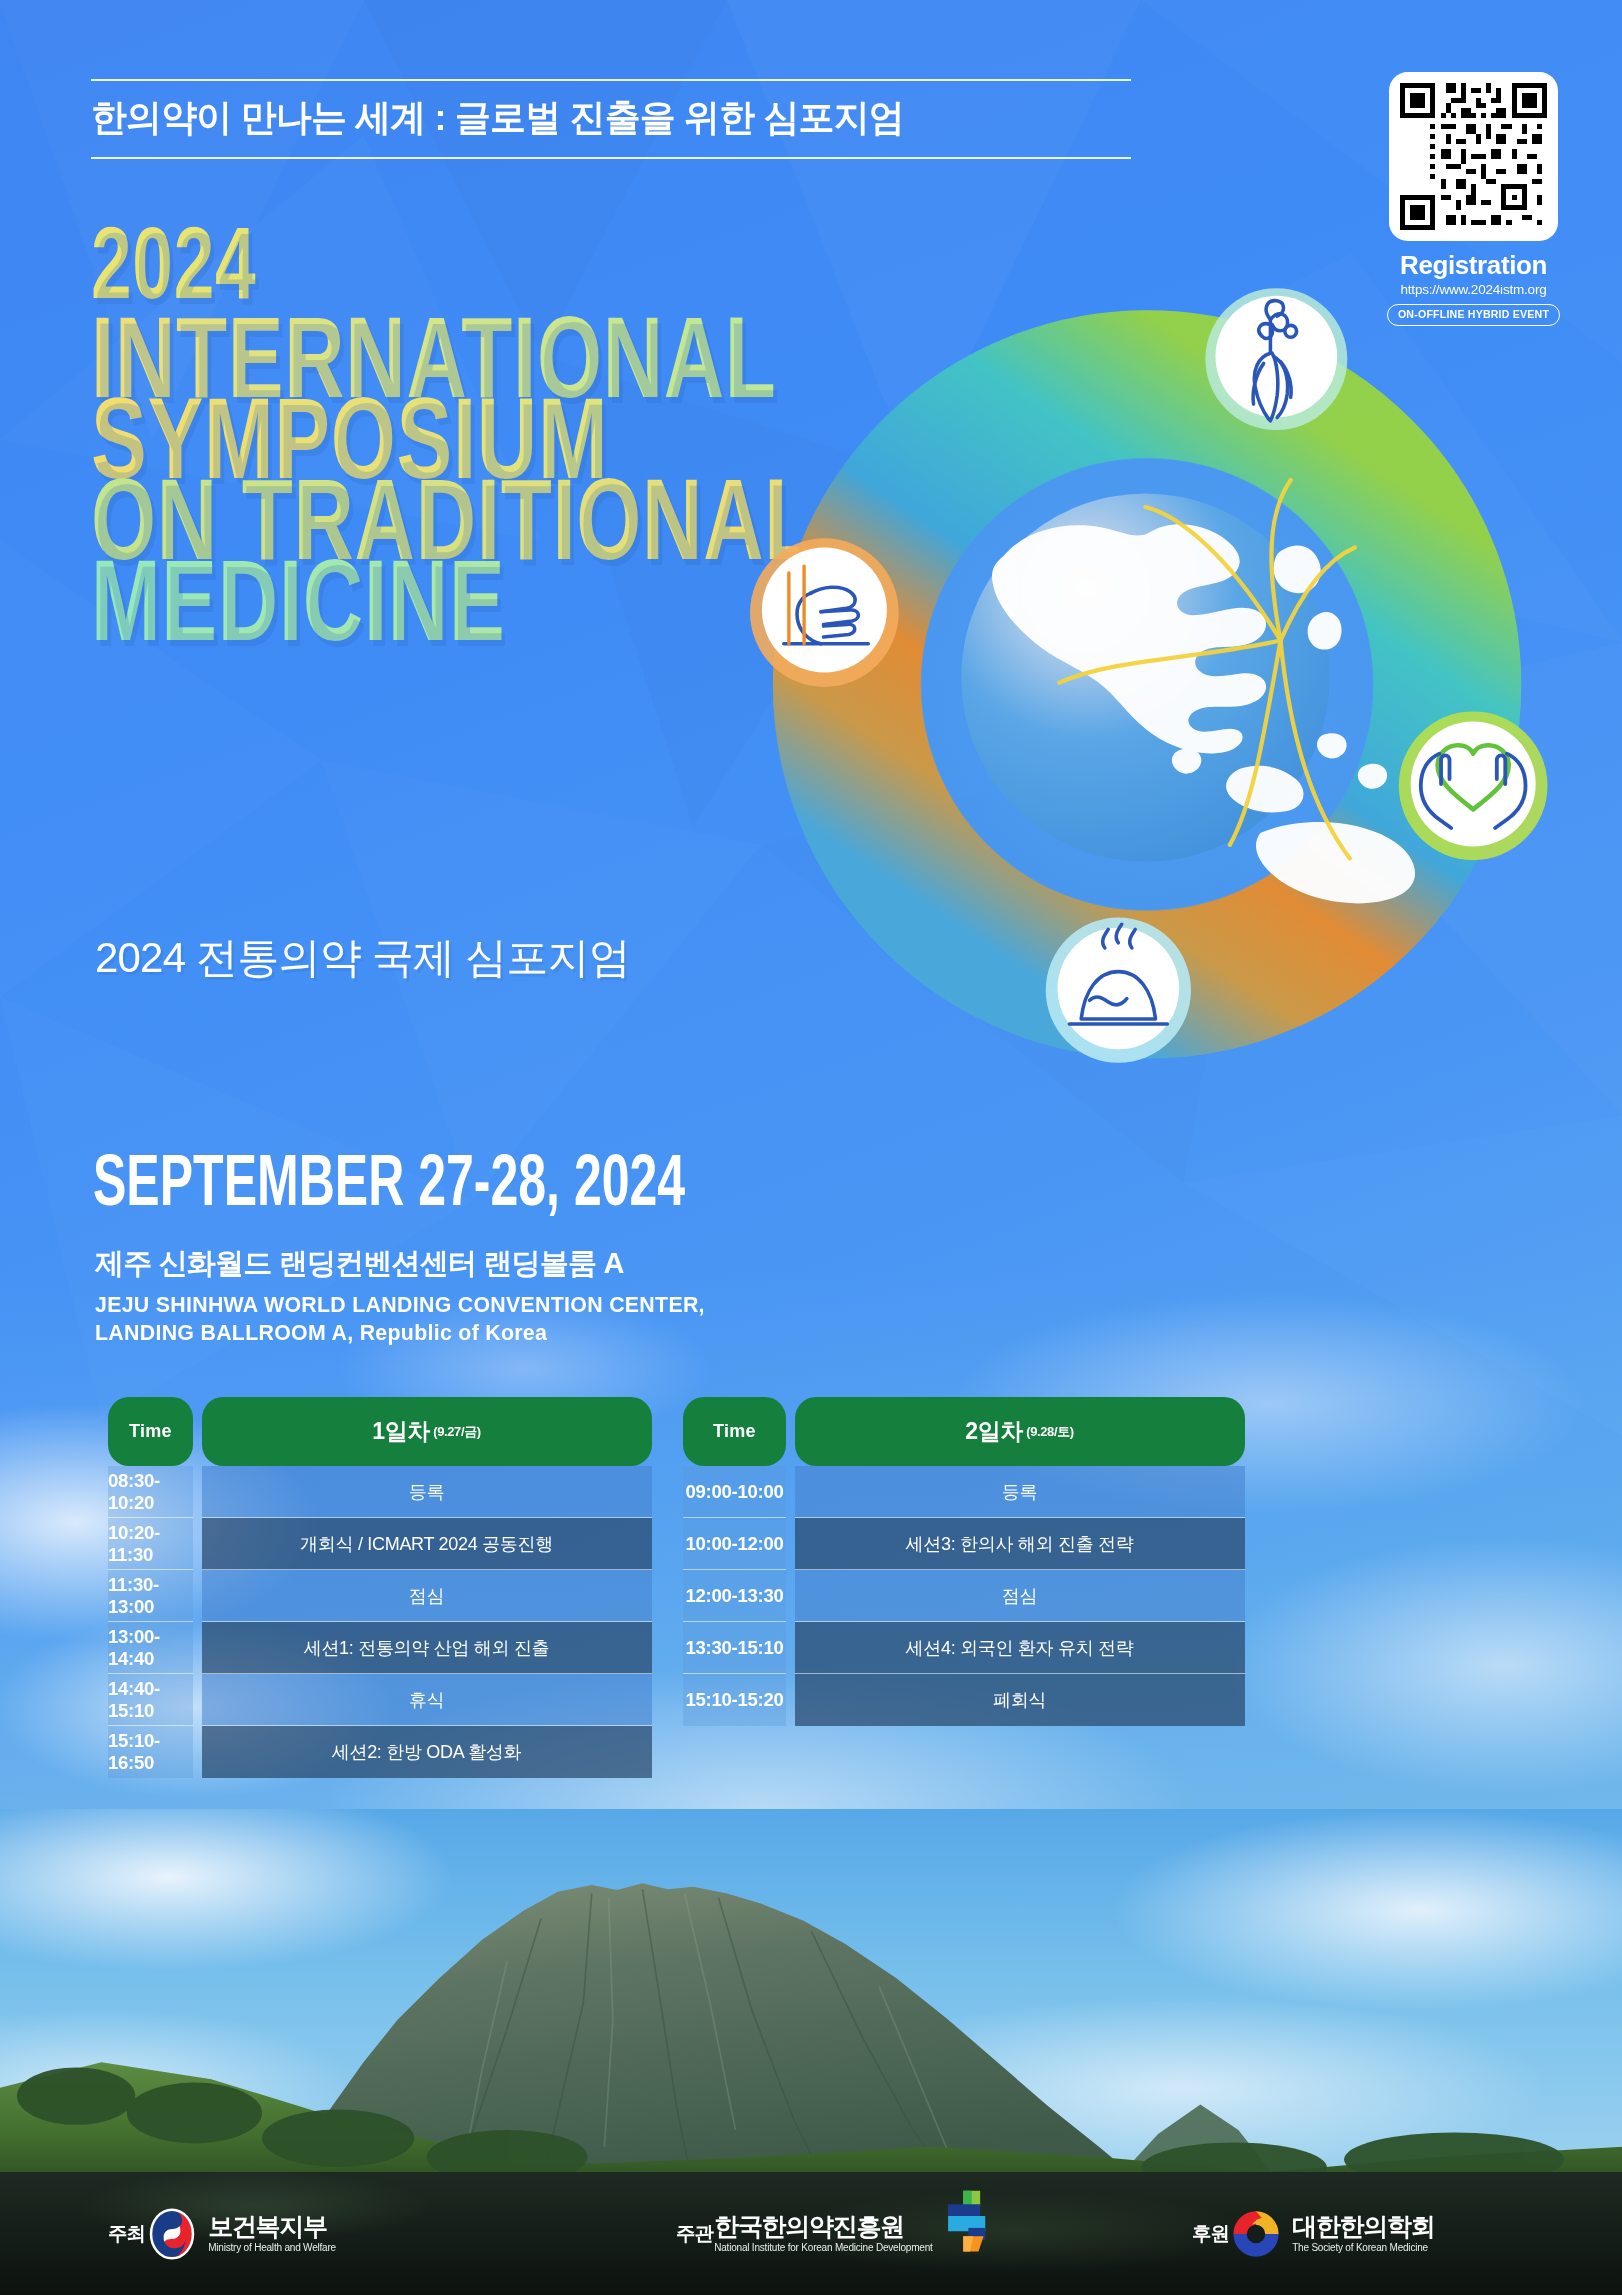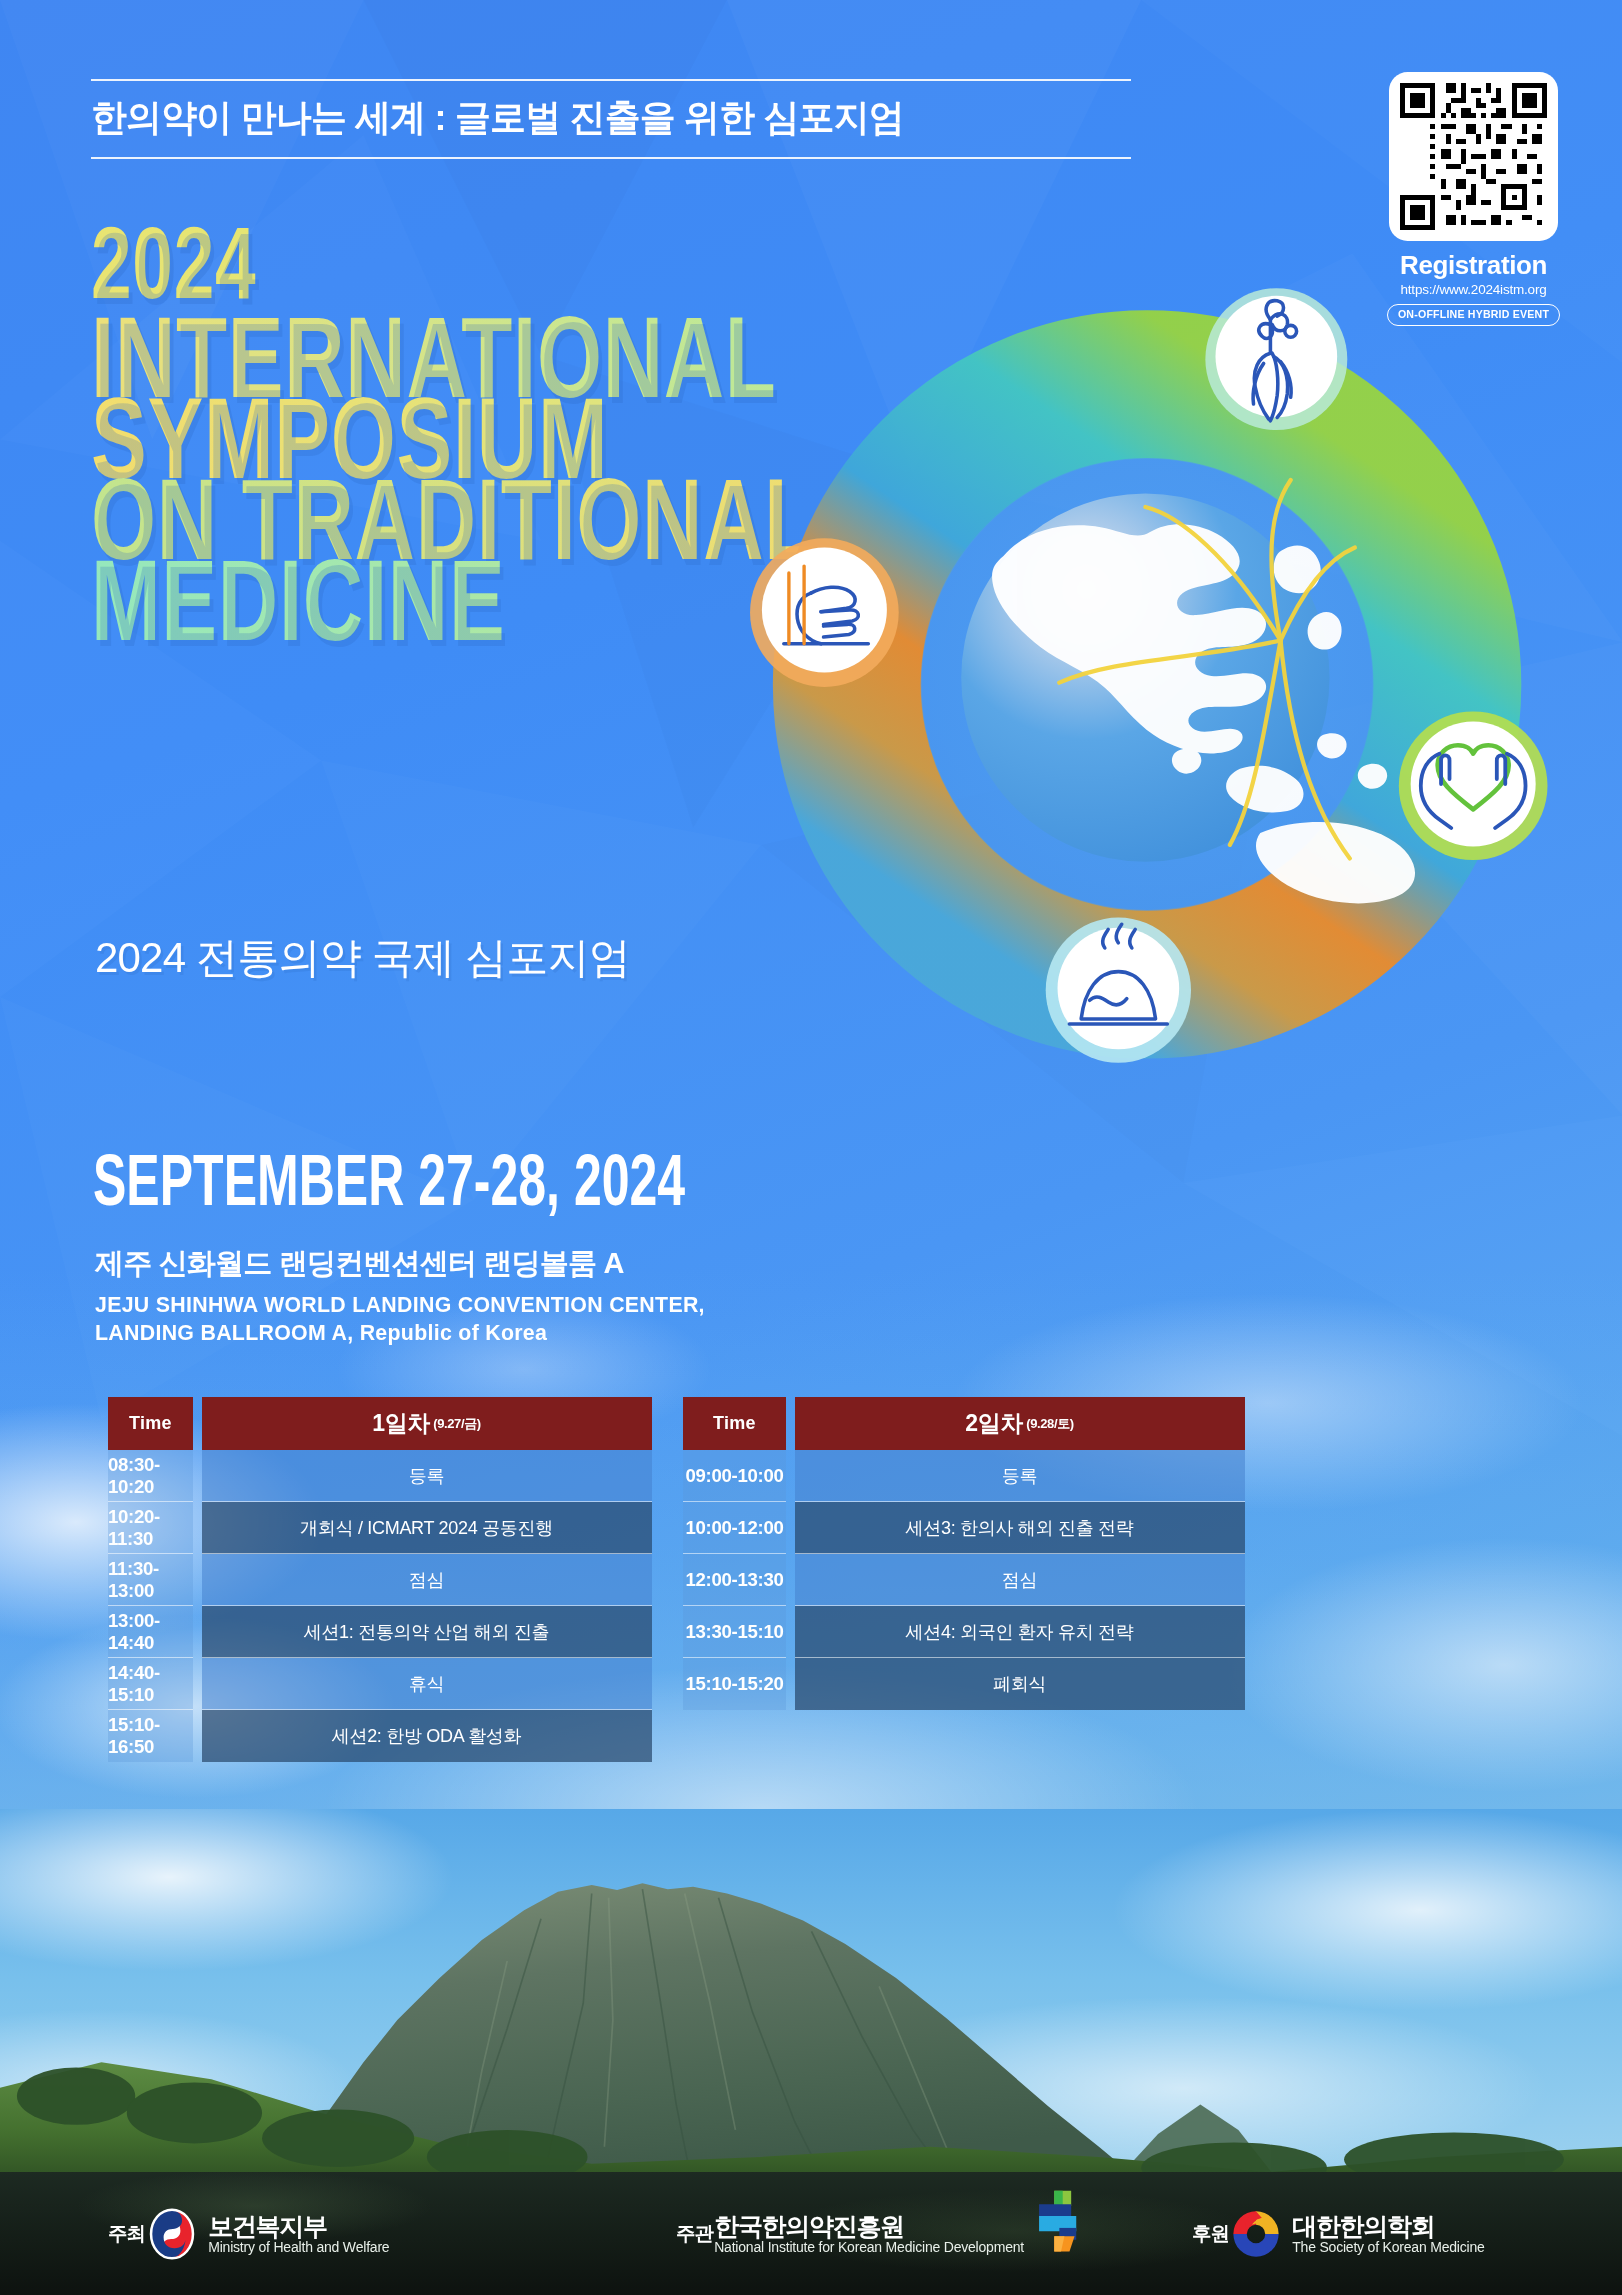--- a/index.html
+++ b/index.html
@@ -145,22 +145,22 @@
   
   .sched { position:absolute; top:1397px; display:flex; gap:8.5px; }
   .sched.day1 { left:108px; }
   .sched.day2 { left:683px; }
   .col-time { width:85px; }
   .col-prog { width:450px; }
   .sched.day2 .col-time { width:103px; }
   .sched.day2 .col-prog { width:450px; }
 
   .hd {
-    height:53px; background:#7f1d1d; display:flex; align-items:center; justify-content:center;
-    color:#fff; font-weight:bold;
+    height:69px; background:#15803d; display:flex; align-items:center; justify-content:center;
+    color:#fff; font-weight:bold;border-radius:21px;
   }
   .hd-time { font-size:18px; letter-spacing:0.3px; }
   .hd-day { font-size:23px; letter-spacing:-0.4px; }
   .hd-day small { font-size:13px; font-weight:bold; margin-left:3.4px; }
 
   .cell {
     height:52px; display:flex; align-items:center; justify-content:center;
     color:#fff; font-size:18px; letter-spacing:-0.3px;
     border-bottom:1.3px solid rgba(255,255,255,.55);
   }
@@ -173,21 +173,21 @@
   .footer-inner {
     position:absolute; left:0; right:0; bottom:0; height:123px;
     display:flex; align-items:center;
   }
   .f-group { display:flex; align-items:center; gap:1px; }
   .f-label { color:#fff; font-weight:bold; font-size:19.4px; letter-spacing:-0.8px; }
   .f-logo { display:flex; align-items:center; gap:10px; }
   .f-mark { width:52px; height:52px; flex:none; }
   .f-mark svg { width:100%; height:100%; display:block; }
   .f-txt-kr { color:#fff; font-weight:bold; font-size:25px; letter-spacing:-1.3px; line-height:27px; }
-  .f-txt-en { color:#e9f0ea; font-size:14px; letter-spacing:-0.2px; line-height:15px; }
+  .f-txt-en { color:#e9f0ea; font-size:10px; letter-spacing:-0.2px; line-height:15px; }
 
   .fg1 { position:absolute; left:108px; }
   .fg2 { position:absolute; left:676px; }
   .fg3 { position:absolute; left:1192px; }
 </style>
 </head>
 <body>
 
 <div id="poster">
 

